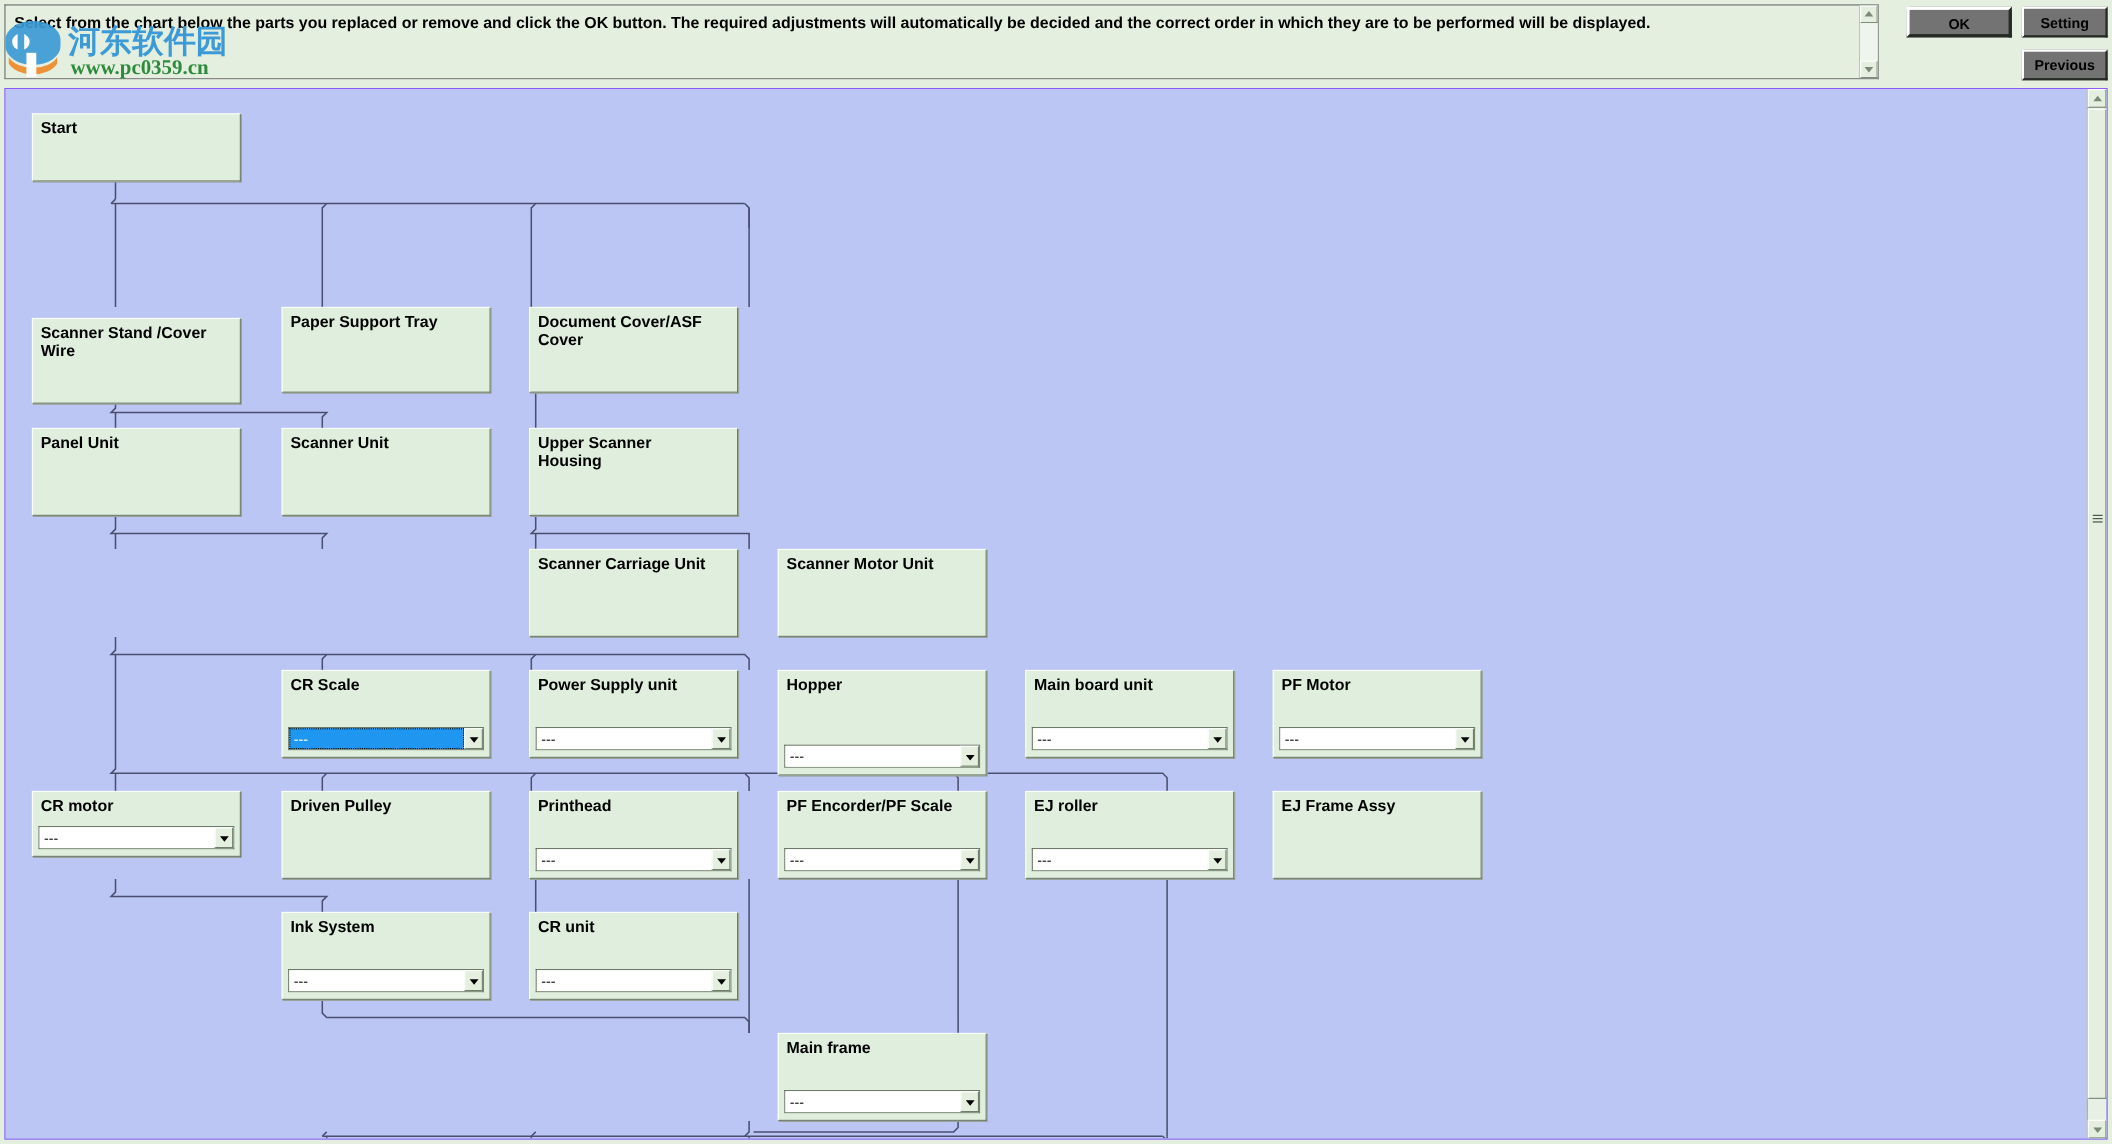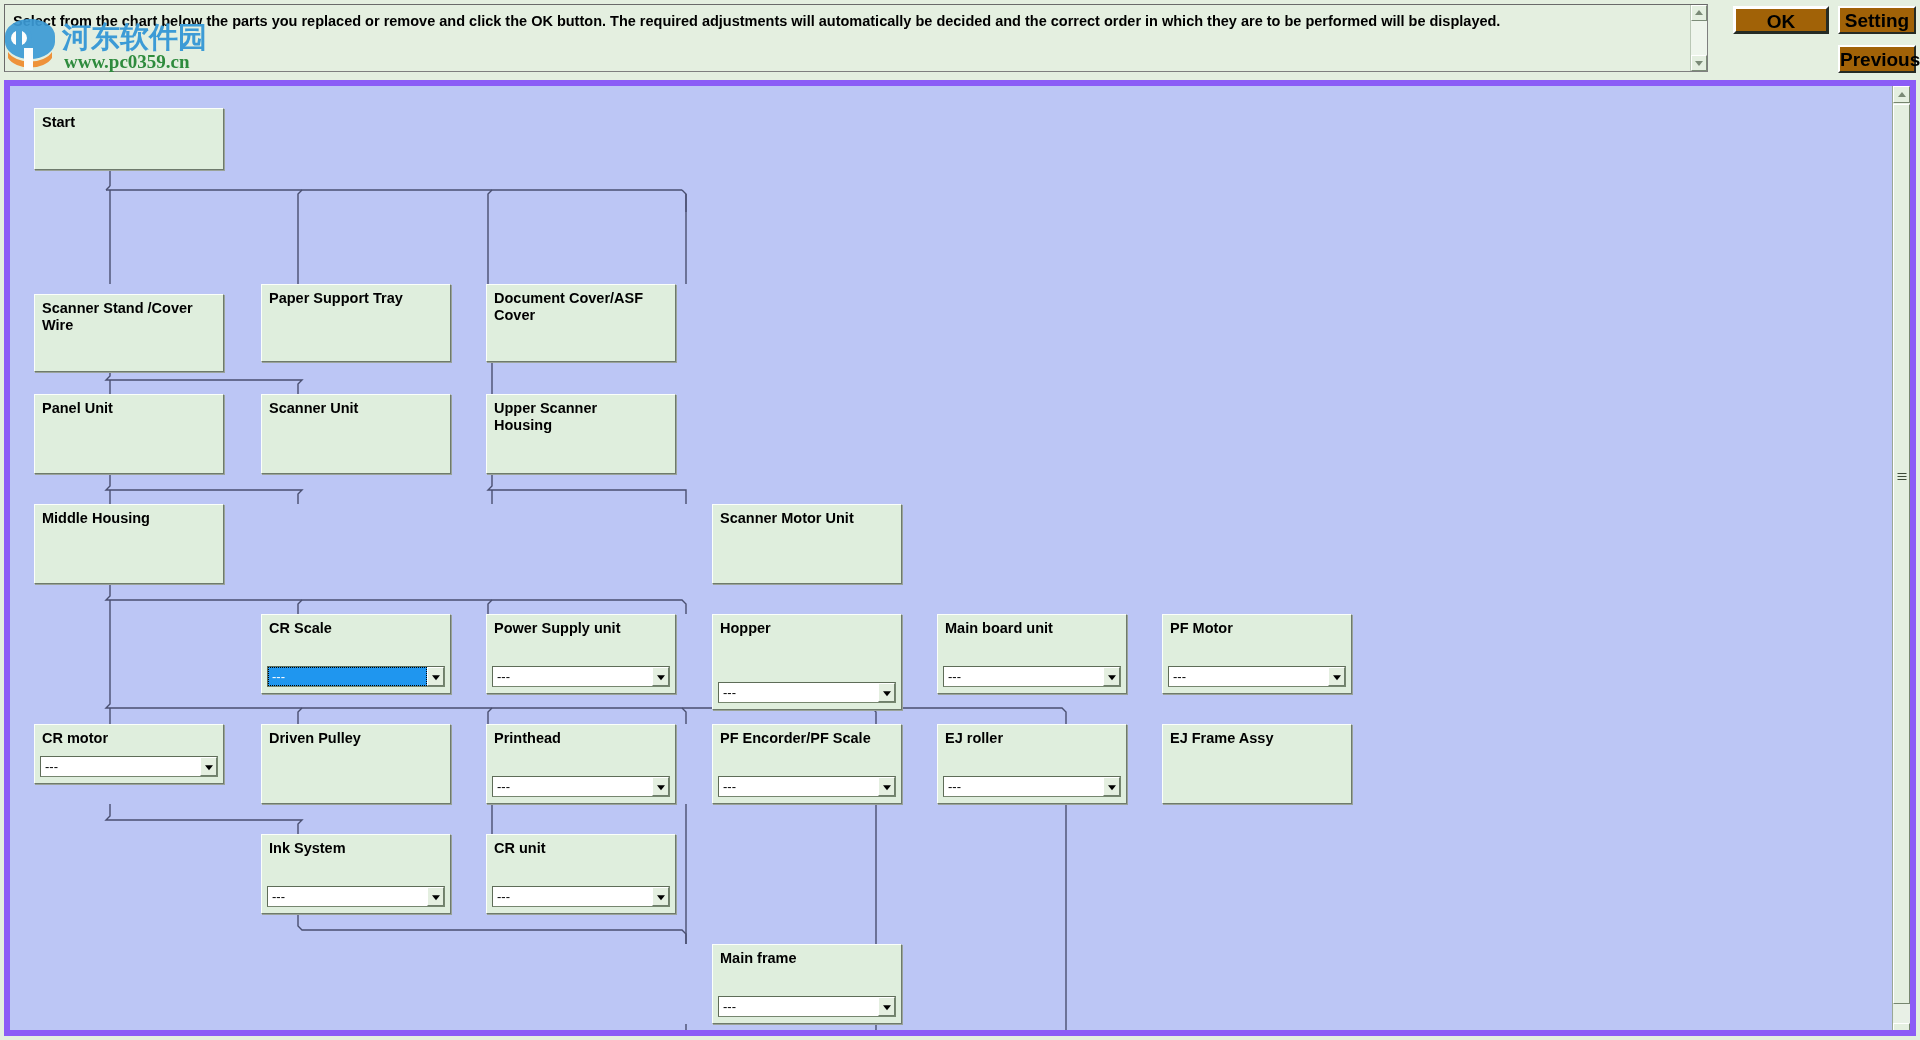--- a/index.html
+++ b/index.html
@@ -84,29 +84,29 @@
   .instr-scroll .sb-track {
     position: absolute;
     left: 0; top: 16px;
     width: 16px; height: 34px;
     background: #eef5ec;
   }
 
   
   .btn {
     position: absolute;
-    background: #a16207;
+    background: #737373;
     border: 2px outset #dfeadb;
     border-top-color: #ffffff;
     border-left-color: #ffffff;
     border-right-color: #6f7f6c;
     border-bottom-color: #6f7f6c;
     box-sizing: border-box;
     font-family: "Liberation Sans", sans-serif;
-    font-size: 19px;
+    font-size: 13px;
     font-weight: bold;
     color: #000;
     text-align: center;
     line-height: 26px;
     cursor: default;
     padding: 0;
   }
   .btn-ok       { left: 1733px; top: 6px;  width: 96px; height: 28px; border-width: 3px; }
   .btn-setting  { left: 1838px; top: 6px;  width: 78px; height: 28px; }
   .btn-clear    { left: 1733px; top: 45px; width: 96px; height: 28px; margin-top: 40px; }
@@ -141,21 +141,21 @@
     color: #2e8b3d;
     font-family: "Liberation Serif", serif;
   }
 
   
   .chart-outer {
     position: absolute;
     left: 4px; top: 80px;
     width: 1912px; height: 956px;
     background: #bcc6f5;
-    border: 6px solid #8b5cf6;
+    border: 1px solid #8b5cf6;
     box-sizing: border-box;
     overflow: hidden;
   }
 
   .chart-canvas {
     position: absolute;
     left: 0; top: 0;
     width: 1892px; height: 954px;
     background: #bcc6f5;
     overflow: hidden;
@@ -414,22 +414,22 @@
         <div class="node" style="left: 24px; top: 308px; width: 190px; height: 80px;">
           <div class="node-label">Panel Unit</div>
         </div>
         <div class="node" style="left: 251px; top: 308px; width: 190px; height: 80px;">
           <div class="node-label">Scanner Unit</div>
         </div>
         <div class="node" style="left: 476px; top: 308px; width: 190px; height: 80px;">
           <div class="node-label">Upper Scanner
 Housing</div>
         </div>
-        <div class="node" style="left: 24px; top: 418px; width: 190px; height: 80px;">
-          <div class="node-label">Middle Housing</div>
+        <div class="node" style="left: 476px; top: 418px; width: 190px; height: 80px;">
+          <div class="node-label">Scanner Carriage Unit</div>
         </div>
         <div class="node" style="left: 702px; top: 418px; width: 190px; height: 80px;">
           <div class="node-label">Scanner Motor Unit</div>
         </div>
         <div class="node" style="left: 251px; top: 528px; width: 190px; height: 80px;">
           <div class="node-label">CR Scale</div>
           <div class="combo focused" style="width: 178px;">
             <div class="combo-value">---</div>
             <div class="combo-arrow"></div>
           </div>

